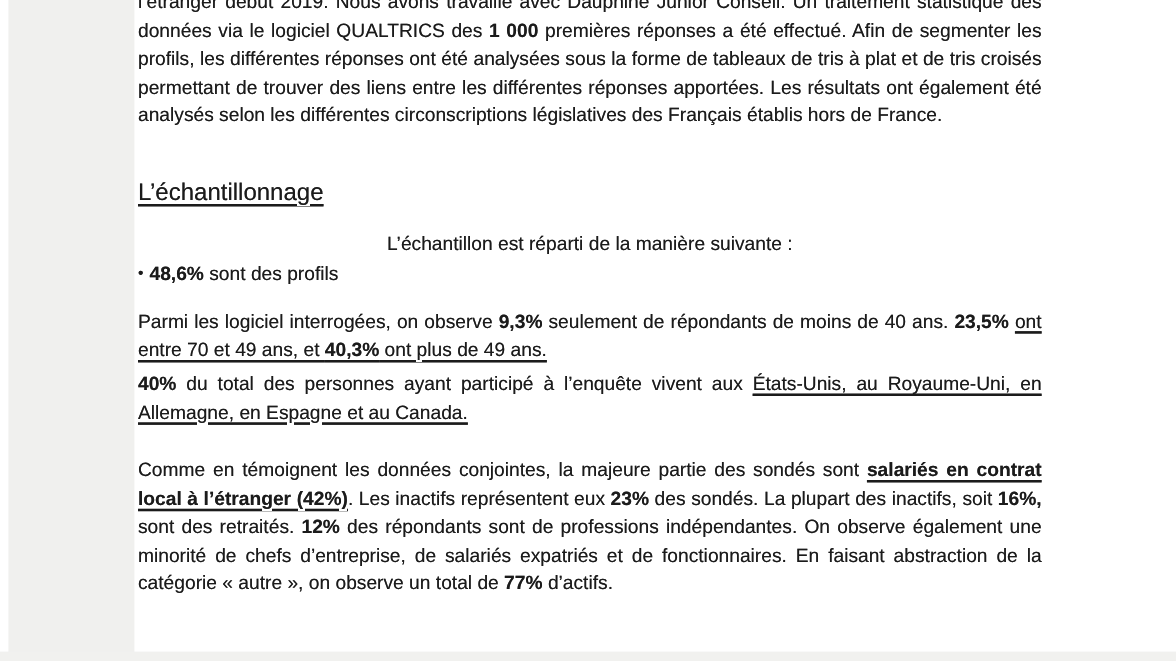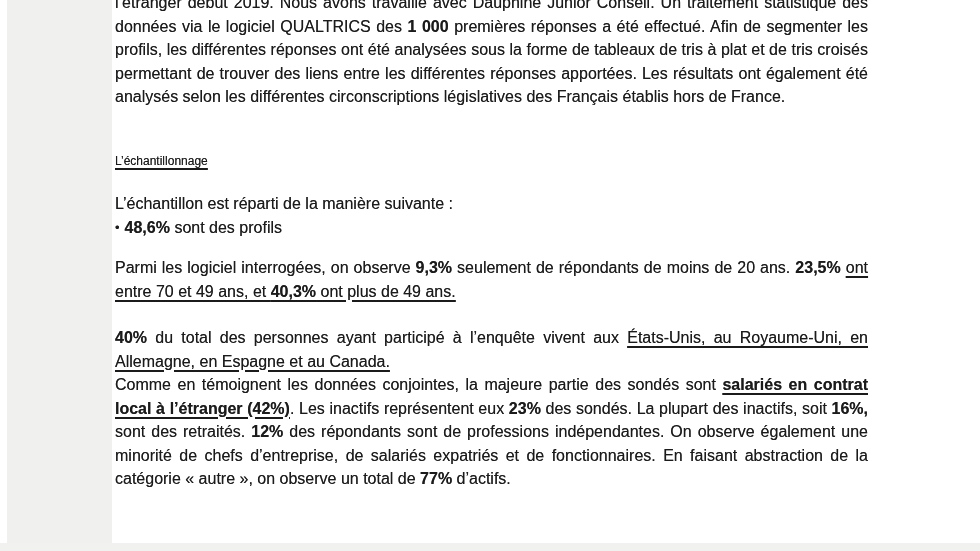--- a/index.html
+++ b/index.html
@@ -24,54 +24,54 @@
   .page-content {
     position: absolute;
     left: 115px; top: -9px;
     width: 753px;
     color: #1b1b1b;
     font-size: 16px;
     line-height: 23.5px;
     text-shadow: 0 0 0.5px rgba(20,20,20,0.65);
     filter: blur(0.2px);
   }
-  .para { margin: 0; }
+  .para { margin: 0; text-align: center; }
   .justify { text-align: justify; }
   b, .bold { font-weight: 700; }
   .u {
     text-decoration: underline;
     text-decoration-thickness: 1.6px;
     text-underline-offset: 3px;
   }
-  .heading { margin-top: 41px; font-size: 12px; font-weight: 400; }
+  .heading { margin-top: 41px; font-size: 20px; font-weight: 400; }
   .sample-intro { margin-top: 19px; }
   .bullet-list { list-style: none; }
   .bullet-list li { white-space: nowrap; }
   .bullet-marker { font-size: 13px; margin-right: 5px; vertical-align: 1px; }
   .para-age { margin-top: 17px; }
-  .para-geo { margin-top: 23px; }
-  .para-status { }
+  .para-geo { margin-top: 5px; }
+  .para-status { margin-top: 25px; }
 </style>
 </head>
 <body>
 
 <div class="scan-band-left"></div>
 <div class="scan-band-bottom"></div>
 
 <div class="page-content">
 
   <p class="para justify"><span>l’étranger début 2019. Nous avons travaillé avec Dauphine Junior Conseil. Un traitement statistique des données via le logiciel QUALTRICS des </span><b>1 000</b><span> premières réponses a été effectué. Afin de segmenter les profils, les différentes réponses ont été analysées sous la forme de tableaux de tris à plat et de tris croisés permettant de trouver des liens entre les différentes réponses apportées. Les résultats ont également été analysés selon les différentes circonscriptions législatives des Français établis hors de France.</span></p>
 
   <h2 class="heading"><span class="u">L’échantillonnage</span></h2>
 
   <p class="para sample-intro"><span>L’échantillon est réparti de la manière suivante :</span></p>
 
   <ul class="bullet-list">
     <li><span class="bullet-marker">•</span><b>48,6%</b><span> sont des profils</span></li>
   </ul>
 
-  <p class="para justify para-age"><span>Parmi les logiciel interrogées, on observe </span><b>9,3%</b><span> seulement de répondants de moins de 20 ans. </span><b>23,5%</b><span> </span><span class="u">ont entre 70 et 49 ans, et </span><b class="u">40,3%</b><span class="u"> ont plus de 49 ans.</span></p>
+  <p class="para justify para-age"><span>Parmi les logiciel interrogées, on observe </span><b>9,3%</b><span> seulement de répondants de moins de 40 ans. </span><b>23,5%</b><span> </span><span class="u">ont entre 70 et 49 ans, et </span><b class="u">40,3%</b><span class="u"> ont plus de 49 ans.</span></p>
 
   <p class="para justify para-geo"><b>40%</b><span> du total des personnes ayant participé à l’enquête vivent aux </span><span class="u">États-Unis, au Royaume-Uni, en Allemagne, en Espagne et au Canada.</span></p>
 
   <p class="para justify para-status"><span>Comme en témoignent les données conjointes, la majeure partie des sondés sont </span><b class="u">salariés en contrat local à l’étranger (42%)</b><span>. Les inactifs représentent eux </span><b>23%</b><span> des sondés. La plupart des inactifs, soit </span><b>16%,</b><span> sont des retraités. </span><b>12%</b><span> des répondants sont de professions indépendantes. On observe également une minorité de chefs d’entreprise, de salariés expatriés et de fonctionnaires. En faisant abstraction de la catégorie « autre », on observe un total de </span><b>77%</b><span> d’actifs.</span></p>
 
 </div>
 
 </body></html>

